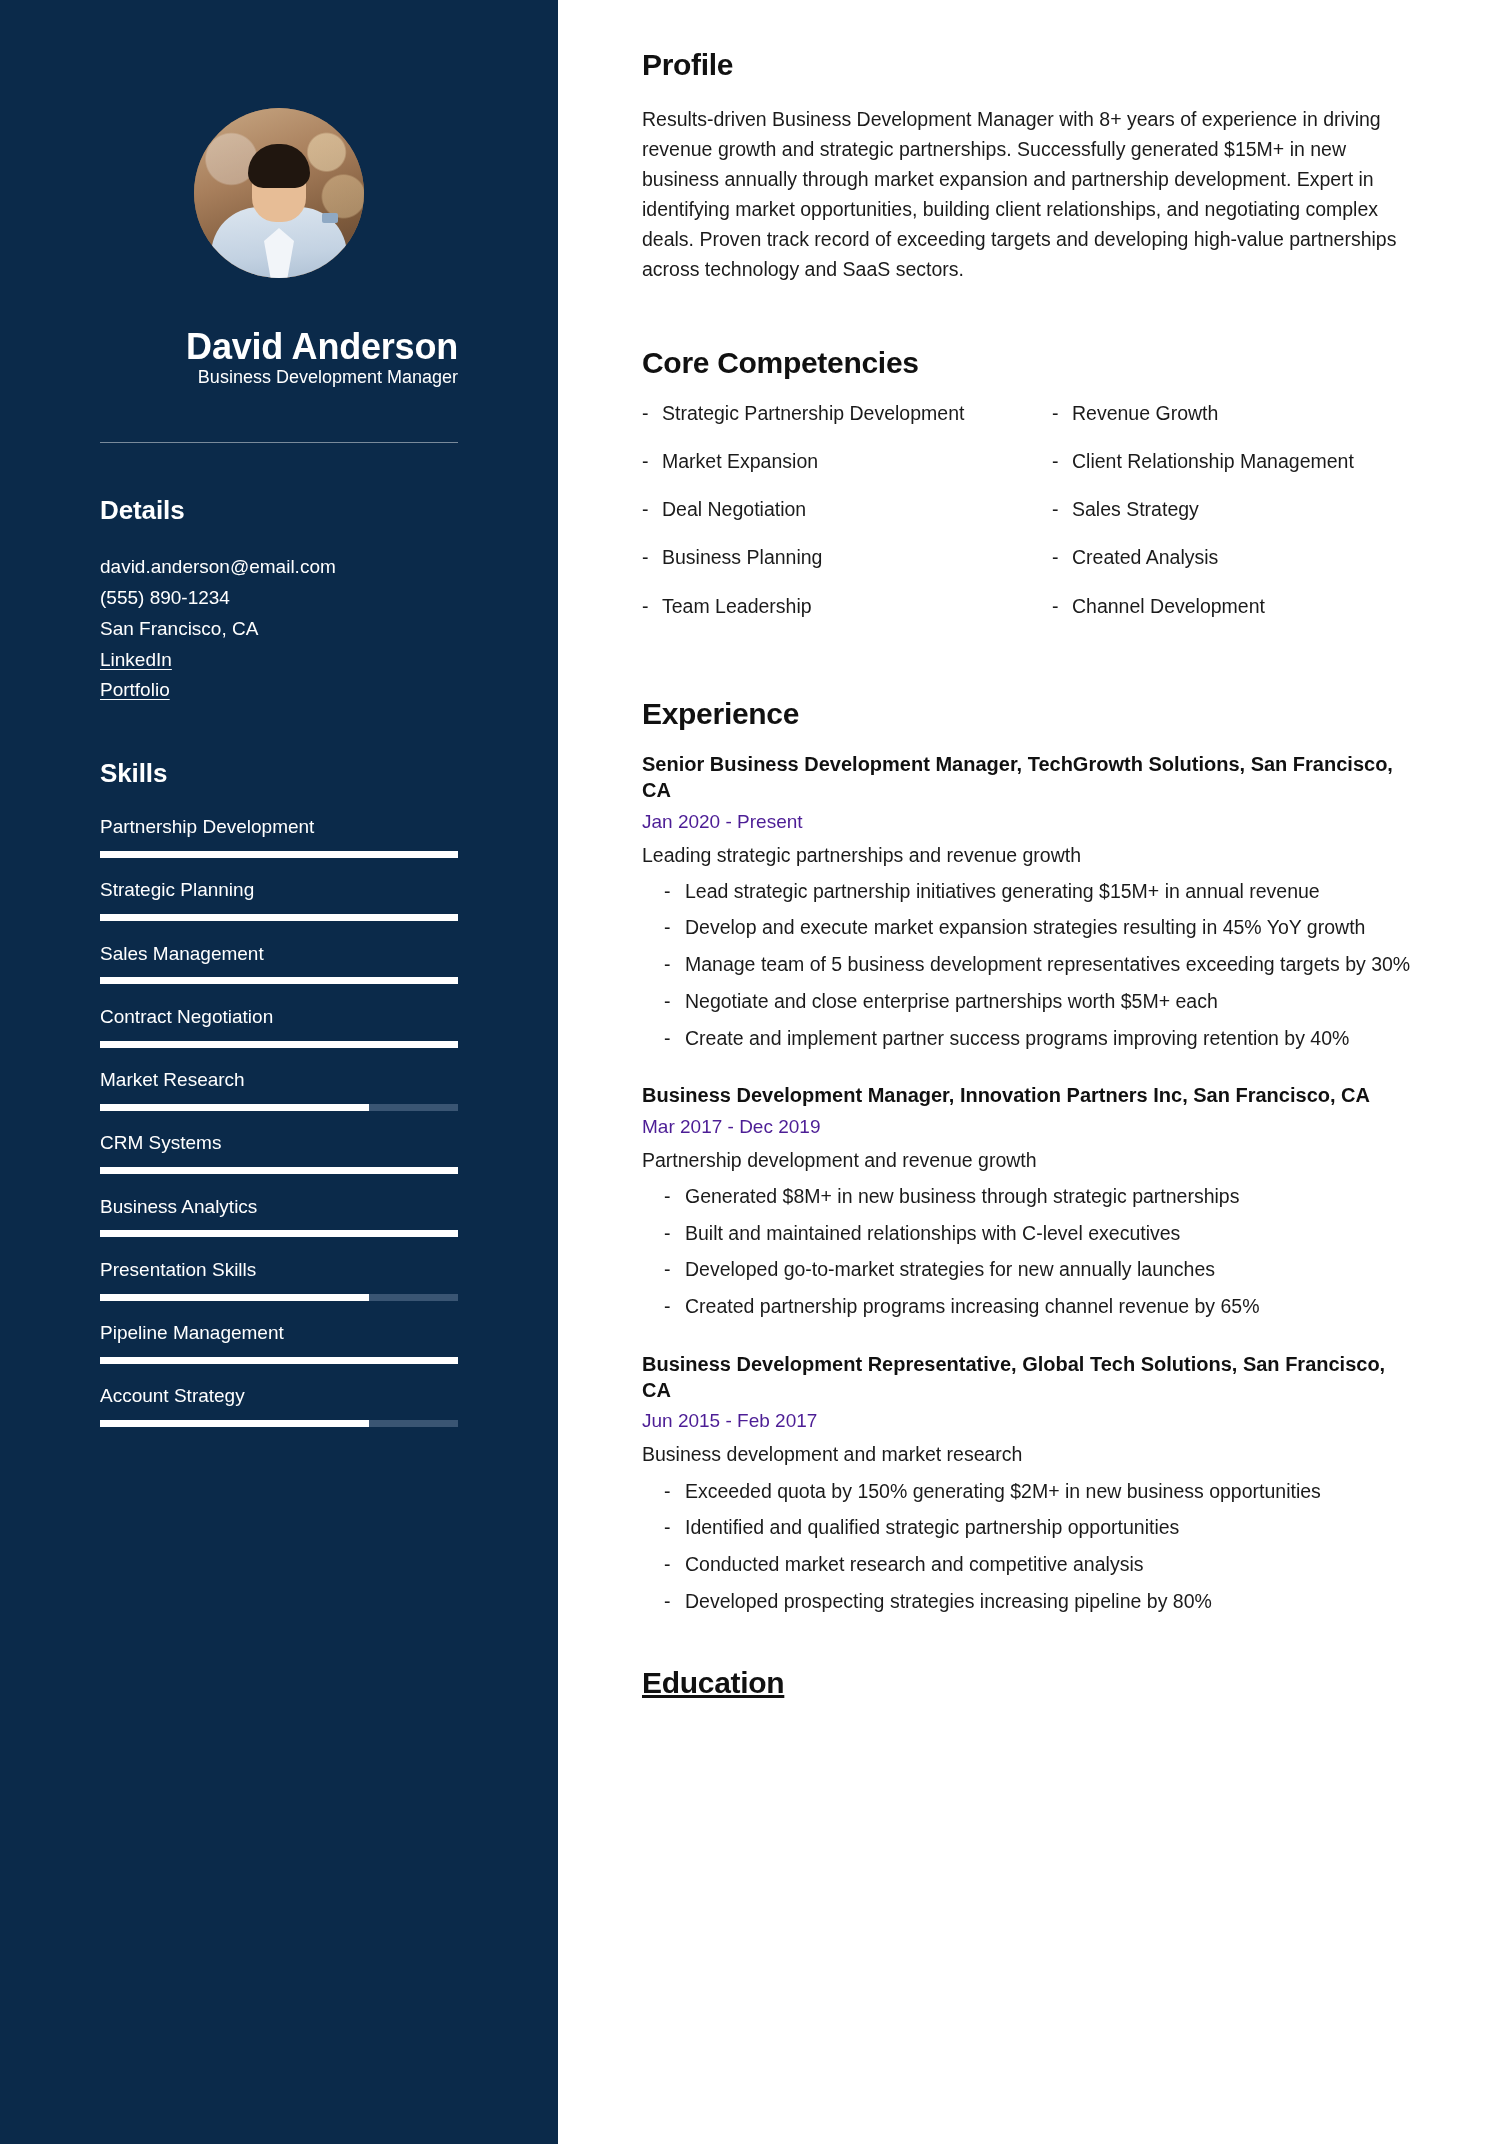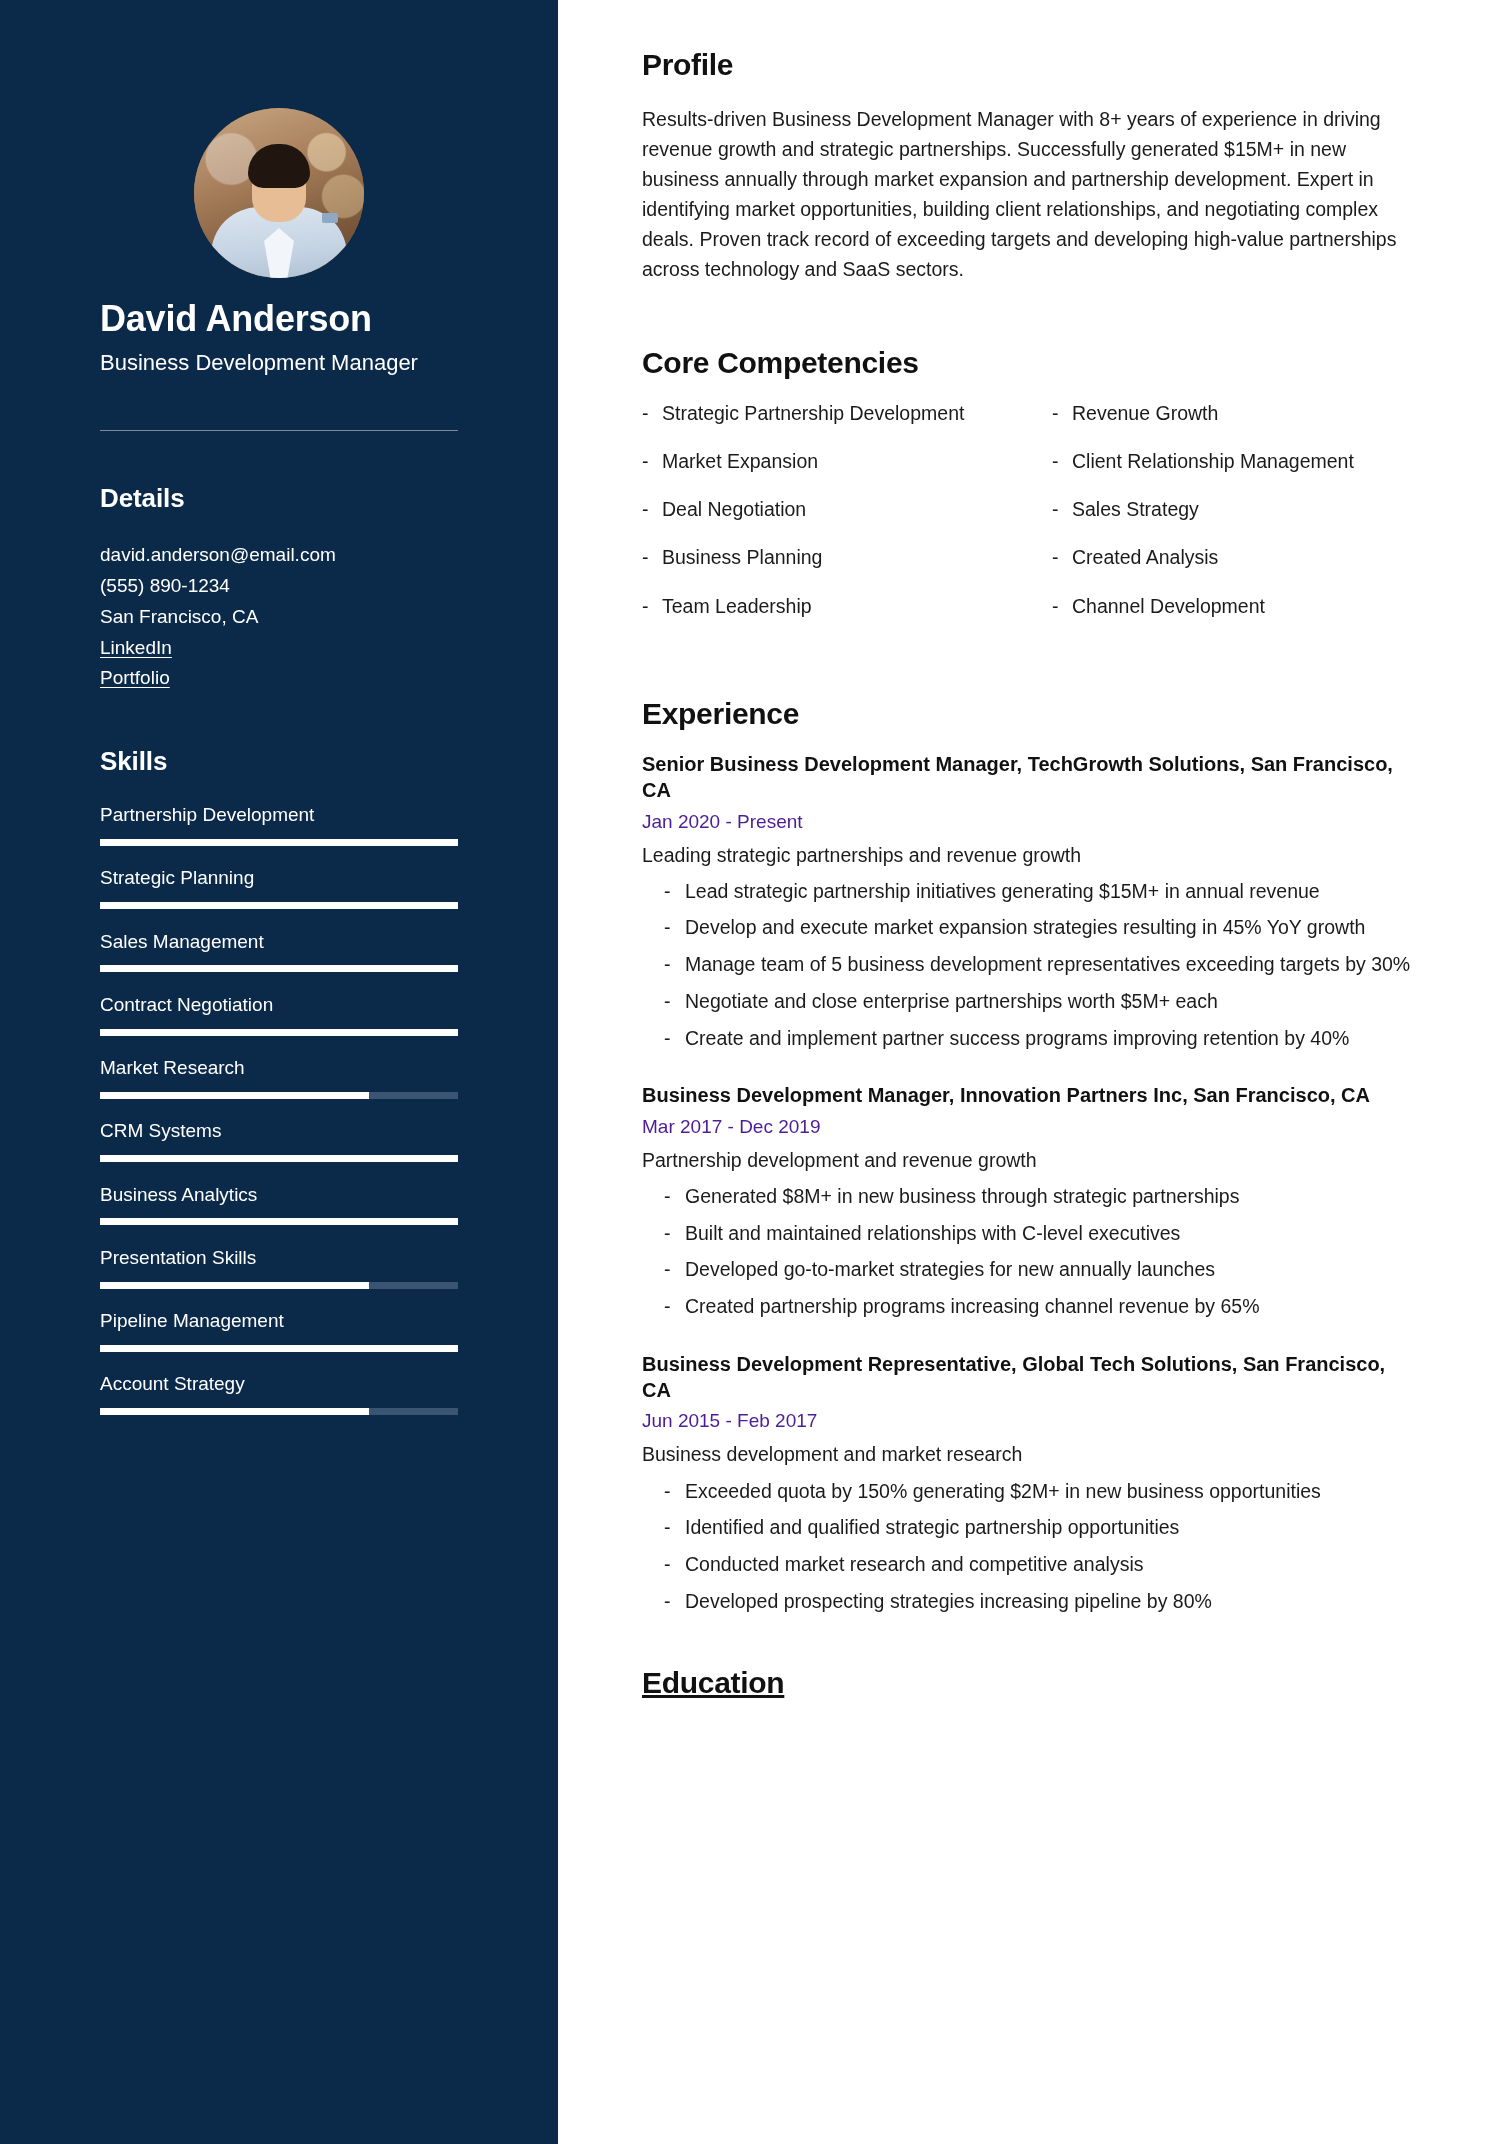--- a/index.html
+++ b/index.html
@@ -57,31 +57,30 @@
     position:absolute; left:50%; bottom:0; transform:translateX(-50%);
     width:30px; height:50px; background:#f2f5f9;
     clip-path:polygon(50% 0, 100% 26%, 78% 100%, 22% 100%, 0 26%);
   }
   .avatar .ph-pocket {
     position:absolute; right:26px; top:62%;
     width:16px; height:10px; background:#8fa9c4; border-radius:2px;
   }
 
   .name {
-    margin-top:20px;
-    text-align:left;
+    margin-top:48px;
+    text-align:right;
     font-size:36px;
     font-weight:700;
     letter-spacing:-0.2px;
     line-height:1.15;
   }
   .job-title {
-    margin-top:11px;
-    text-align:left;
-    font-size:22px;
+    text-align:right;
+    font-size:18px;
     font-weight:400;
     color:#ffffff;
   }
   .divider {
     margin:54px 0 0 0;
     height:1px;
     background:rgba(255,255,255,0.45);
   }
 
   .side-h {

